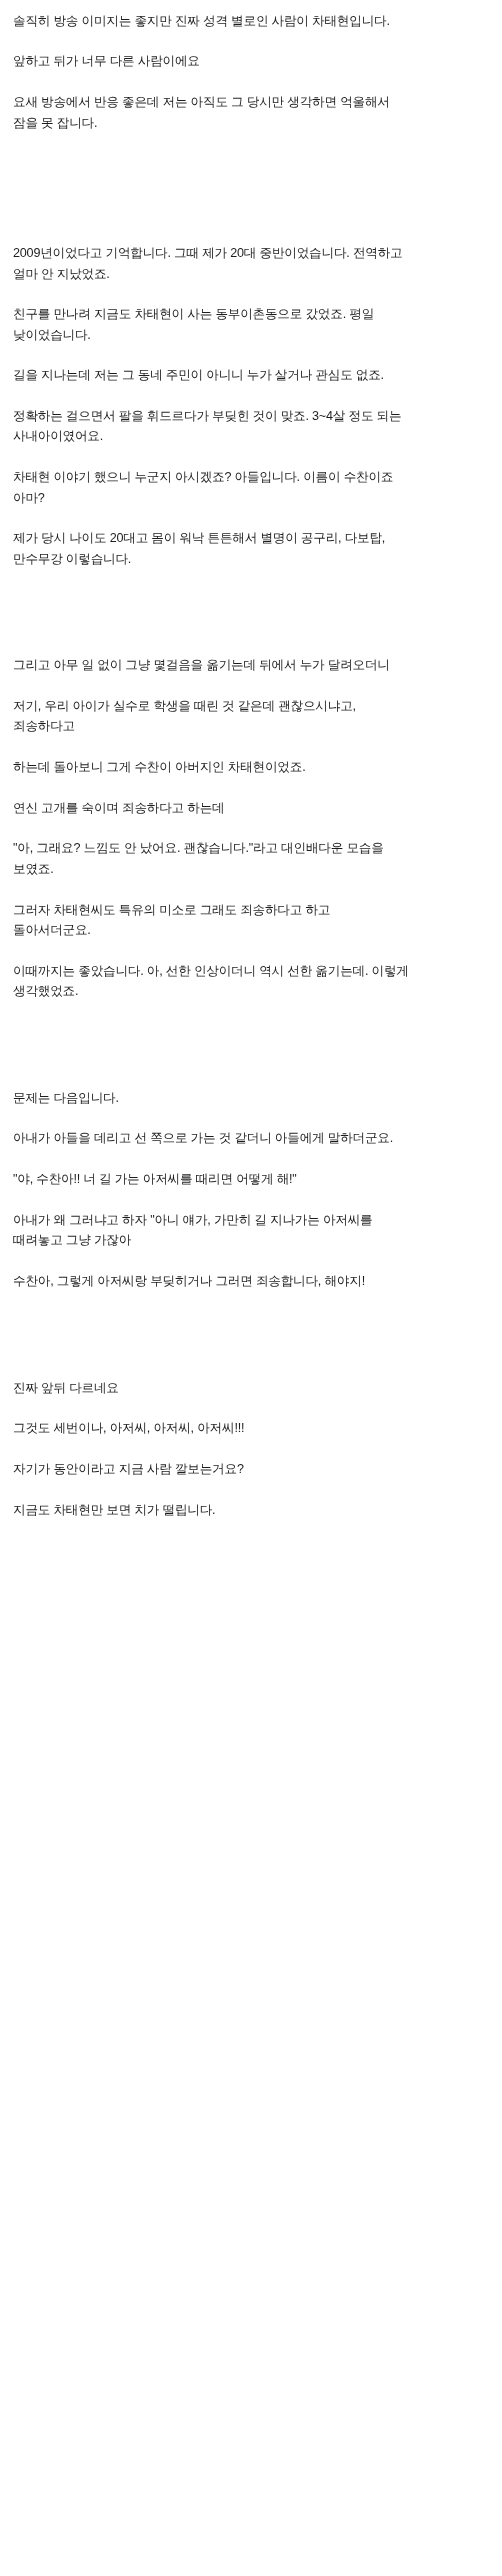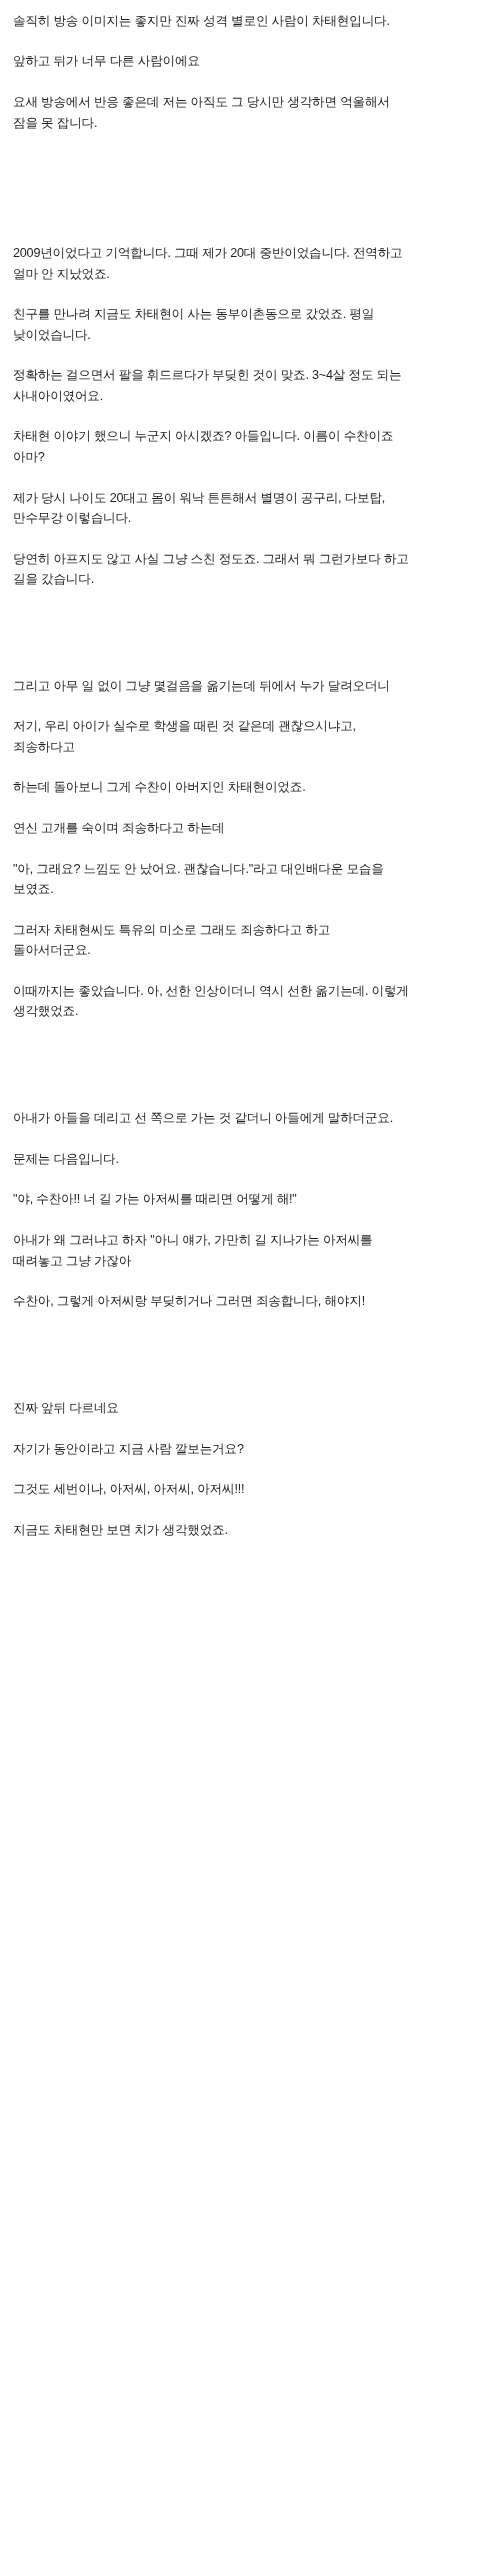--- a/index.html
+++ b/index.html
@@ -43,51 +43,51 @@
     <p class="para">솔직히 방송 이미지는 좋지만 진짜 성격 별로인 사람이 차태현입니다.</p>
     <p class="para">앞하고 뒤가 너무 다른 사람이에요</p>
     <p class="para">요새 방송에서 반응 좋은데 저는 아직도 그 당시만 생각하면 억울해서 잠을 못 잡니다.</p>
   </div>
 
   <div class="gap-xl"></div>
 
   <div class="block">
     <p class="para">2009년이었다고 기억합니다. 그때 제가 20대 중반이었습니다. 전역하고 얼마 안 지났었죠.</p>
     <p class="para">친구를 만나려 지금도 차태현이 사는 동부이촌동으로 갔었죠. 평일 낮이었습니다.</p>
+    <p class="para">길을 지나는데 저는 그 동네 주민이 아니니 누가 살거나 관심도 없죠.</p>
     <p class="para">정확하는 걸으면서 팔을 휘드르다가 부딪힌 것이 맞죠. 3~4살 정도 되는 사내아이였어요.</p>
     <p class="para">차태현 이야기 했으니 누군지 아시겠죠? 아들입니다. 이름이 수찬이죠 아마?</p>
     <p class="para">제가 당시 나이도 20대고 몸이 워낙 튼튼해서 별명이 공구리, 다보탑, 만수무강 이렇습니다.</p>
-    <p class="para">당연히 아프지도 않고 사실 그냥 스친 정도죠. 그래서 뭐 그런가보다 하고 길을 갔습니다.</p>
   </div>
 
   <div class="gap-lg"></div>
 
   <div class="block">
     <p class="para">그리고 아무 일 없이 그냥 몇걸음을 옮기는데 뒤에서 누가 달려오더니</p>
     <p class="para">저기, 우리 아이가 실수로 학생을 때린 것 같은데 괜찮으시냐고, 죄송하다고</p>
     <p class="para">하는데 돌아보니 그게 수찬이 아버지인 차태현이었죠.</p>
     <p class="para">연신 고개를 숙이며 죄송하다고 하는데</p>
     <p class="para">"아, 그래요? 느낌도 안 났어요. 괜찮습니다."라고 대인배다운 모습을 보였죠.</p>
     <p class="para">그러자 차태현씨도 특유의 미소로 그래도 죄송하다고 하고 돌아서더군요.</p>
     <p class="para">이때까지는 좋았습니다. 아, 선한 인상이더니 역시 선한 옮기는데. 이렇게 생각했었죠.</p>
   </div>
 
   <div class="gap-lg"></div>
 
   <div class="block">
+    <p class="para">문제는 다음입니다.</p>
     <p class="para">아내가 아들을 데리고 선 쪽으로 가는 것 같더니 아들에게 말하더군요.</p>
-    <p class="para">문제는 다음입니다.</p>
     <p class="para">"야, 수찬아!! 너 길 가는 아저씨를 때리면 어떻게 해!"</p>
     <p class="para">아내가 왜 그러냐고 하자 "아니 얘가, 가만히 길 지나가는 아저씨를 때려놓고 그냥 가잖아</p>
     <p class="para">수찬아, 그렇게 아저씨랑 부딪히거나 그러면 죄송합니다, 해야지!</p>
   </div>
 
   <div class="gap-lg"></div>
 
   <div class="block">
     <p class="para">진짜 앞뒤 다르네요</p>
+    <p class="para">그것도 세번이나, 아저씨, 아저씨, 아저씨!!!</p>
     <p class="para">자기가 동안이라고 지금 사람 깔보는거요?</p>
-    <p class="para">그것도 세번이나, 아저씨, 아저씨, 아저씨!!!</p>
-    <p class="para">지금도 차태현만 보면 치가 생각했었죠.</p>
+    <p class="para">지금도 차태현만 보면 치가 떨립니다.</p>
   </div>
 
 </div>
 
 
 </body></html>

